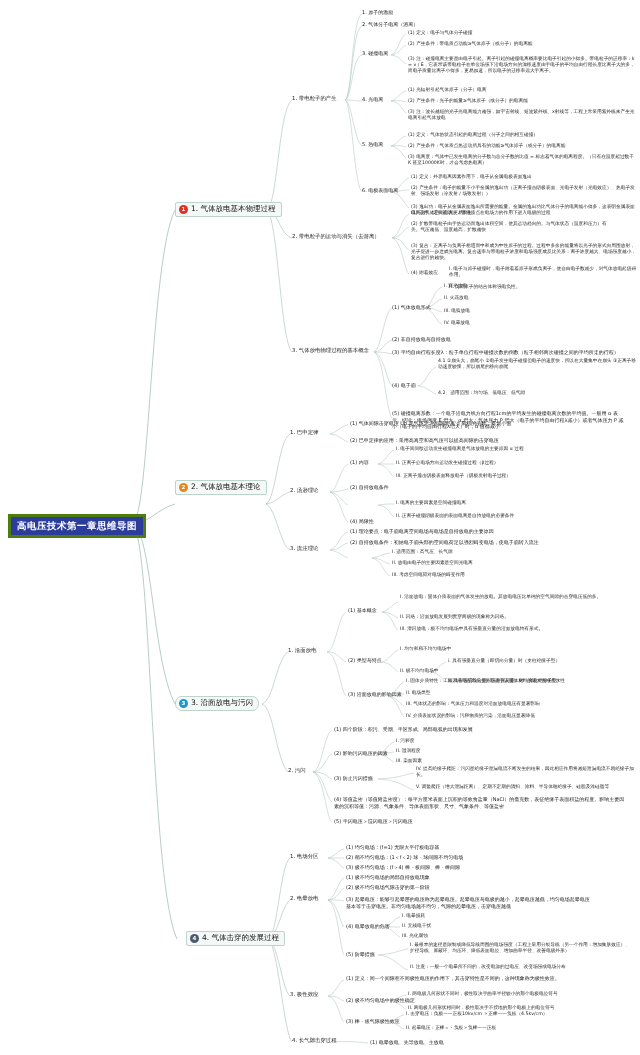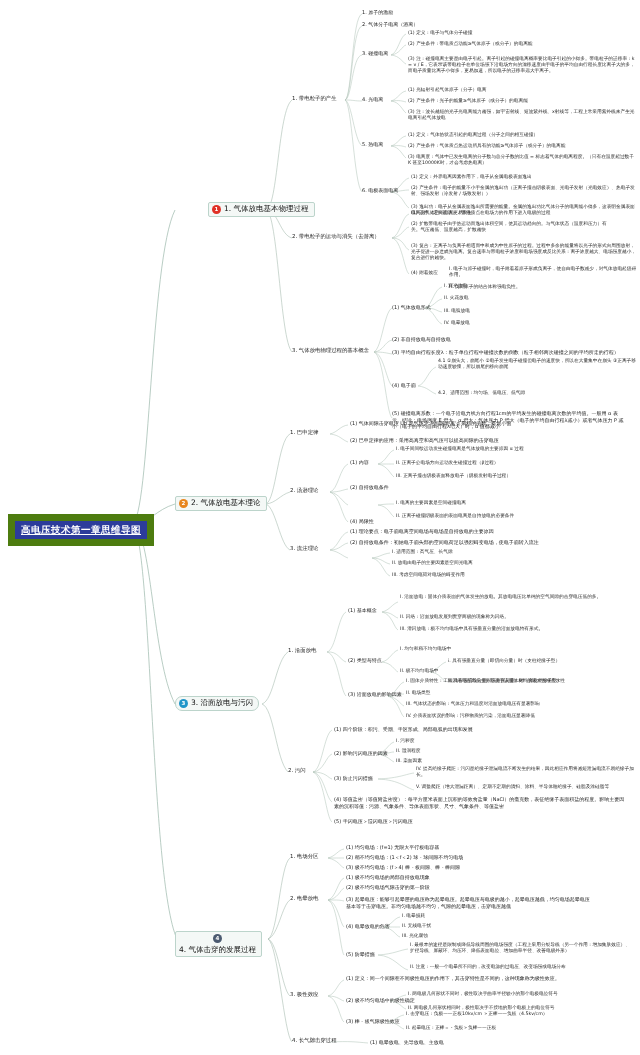--- a/index.html
+++ b/index.html
@@ -13,29 +13,28 @@
     width: 640px; height: 1055px;
     overflow: hidden;
     background: #ffffff;
   }
   #links { position: absolute; left: 0; top: 0; width: 640px; height: 1055px; }
 
   
   .root {
     position: absolute;
     background: #2c3c9b;
-    border: 7px solid #4d7c0f;
+    border: 3px solid #4d7c0f;
     color: #ffffff;
     font-size: 9.5px;
     font-weight: bold;
     letter-spacing: .5px;
     padding: 4px 6px;
     white-space: nowrap;
     line-height: 1.1;
-    text-decoration: underline;
   }
 
   
   .l1 {
     position: absolute;
     display: flex;
     align-items: center;
     gap: 3px;
     background: #f4f8f6;
     border: 1px solid #bcd4cb;
@@ -221,33 +220,33 @@
 
       <path d="M388,1022 C396,1020 398,1016 404,1015"></path>
       <path d="M388,1022 C398,1023 400,1028 404,1029"></path>
 
       <path d="M330,1042 C350,1041 356,1042 368,1043"></path>
     </g>
   </svg>
 
   <div class="root" style="left:8px; top:514px;">高电压技术第一章思维导图</div>
 
-  <div class="l1" style="left:175px; top:202px;margin-left:33px;">
+  <div class="l1" style="left:175px; top:202px;">
     <span class="bullet" style="background:#e03127;">1</span>
     <span>1. 气体放电基本物理过程</span>
   </div>
-  <div class="l1" style="left:175px; top:496px;justify-content:space-between;">
+  <div class="l1" style="left:175px; top:480px;justify-content:space-between;">
     <span class="bullet" style="background:#e8861e;">2</span>
     <span>2. 气体放电基本理论</span>
   </div>
   <div class="l1" style="left:175px; top:696px;border-radius:7px;">
     <span class="bullet" style="background:#2196c9;">3</span>
     <span>3. 沿面放电与污闪</span>
   </div>
-  <div class="l1" style="left:175px; top:931px;flex-direction:column;">
+  <div class="l1" style="left:186px; top:931px;">
     <span class="bullet" style="background:#4b5a70;">4</span>
     <span>4. 气体击穿的发展过程</span>
   </div>
 
   <div class="node l2" style="left:292px; top:95px;">1. 带电粒子的产生</div>
   <div class="node l2" style="left:292px; top:233px;">2. 带电粒子的运动与消失（去游离）</div>
   <div class="node l2" style="left:292px; top:347px;">3. 气体放电物理过程的基本概念</div>
 
   <div class="node l3" style="left:362px; top:9px;">1. 原子的激励</div>
   <div class="node l3" style="left:362px; top:21px;">2. 气体分子电离（游离）</div>

